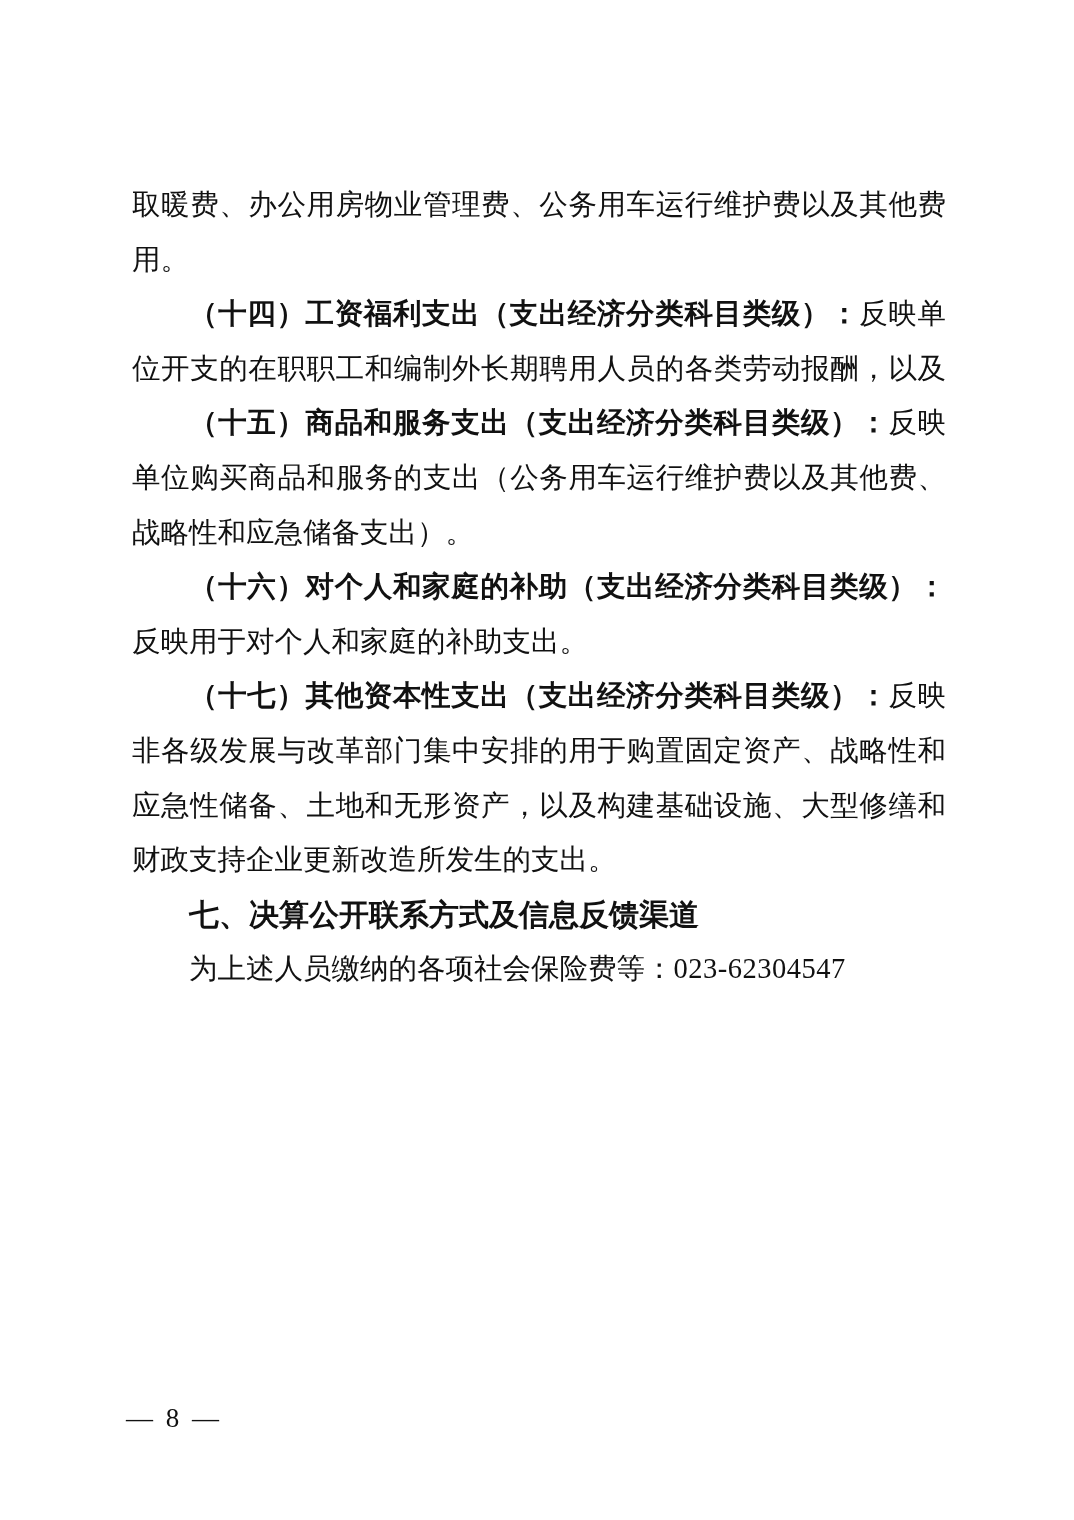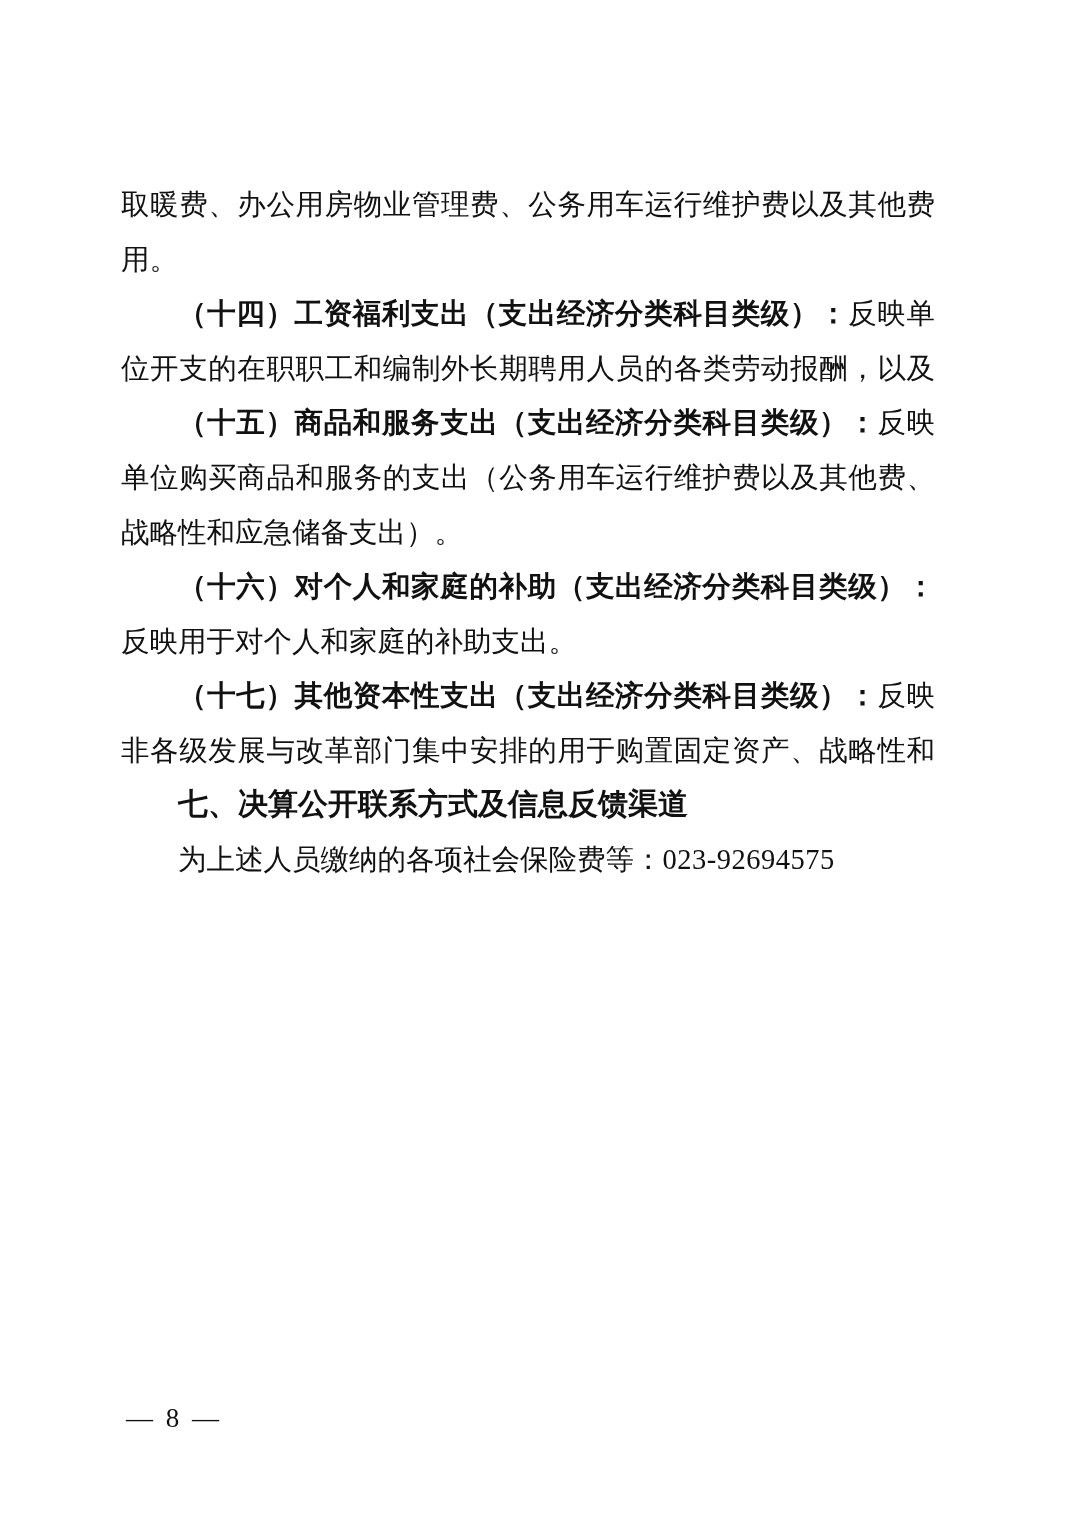--- a/index.html
+++ b/index.html
@@ -10,21 +10,21 @@
     width: 1074px;
     height: 1520px;
     background: #ffffff;
     position: relative;
     overflow: hidden;
     font-family: "Liberation Serif", serif;
     color: #111111;
   }
   .textblock {
     position: absolute;
-    left: 121px;
+    left: 132px;
     top: 178px;
     width: 814px;
   }
   .line {
     font-size: 28.5px;
     line-height: 54.6px;
     height: 54.6px;
     text-align: left;
     white-space: normal;
   }
@@ -33,21 +33,21 @@
     text-align-last: justify;
     text-justify: inter-character;
   }
   .line.ind {
     text-indent: 57px;
   }
   .seg.bold {
     font-weight: bold;
   }
   .line.heading {
-    font-family: Liberation Mono, monospace;
+    font-family: Liberation Sans, sans-serif;
     font-weight: bold;
     font-size: 30px;
   }
   .contact-phone {
     font-family: "Liberation Serif", serif;
     letter-spacing: 0.5px;
   }
   .pagenum {
     position: absolute;
     left: 126px;
@@ -78,21 +78,23 @@
   <div class="line"><span class="seg">战略性和应急储备支出）。</span></div>
 
   <div class="line just ind"><span class="seg bold">（十六）对个人和家庭的补助（支出经济分类科目类级）：</span></div>
 
   <div class="line"><span class="seg">反映用于对个人和家庭的补助支出。</span></div>
 
   <div class="line just ind"><span class="seg bold">（十七）其他资本性支出（支出经济分类科目类级）：</span><span class="seg">反映</span></div>
 
   <div class="line just"><span class="seg">非各级发展与改革部门集中安排的用于购置固定资产、战略性和</span></div>
 
+  <div class="line just"><span class="seg">应急性储备、土地和无形资产，以及构建基础设施、大型修缮和</span></div>
 
+  <div class="line"><span class="seg">财政支持企业更新改造所发生的支出。</span></div>
 
   <div class="line heading ind"><span class="seg">七、决算公开联系方式及信息反馈渠道</span></div>
 
-  <div class="line ind"><span class="seg">为上述人员缴纳的各项社会保险费等：</span><span class="seg contact-phone">023-92694575</span></div>
+  <div class="line ind"><span class="seg">为上述人员缴纳的各项社会保险费等：</span><span class="seg contact-phone">023-62304547</span></div>
 
 </div>
 
 <div class="pagenum">— 8 —</div>
 
 </body></html>

